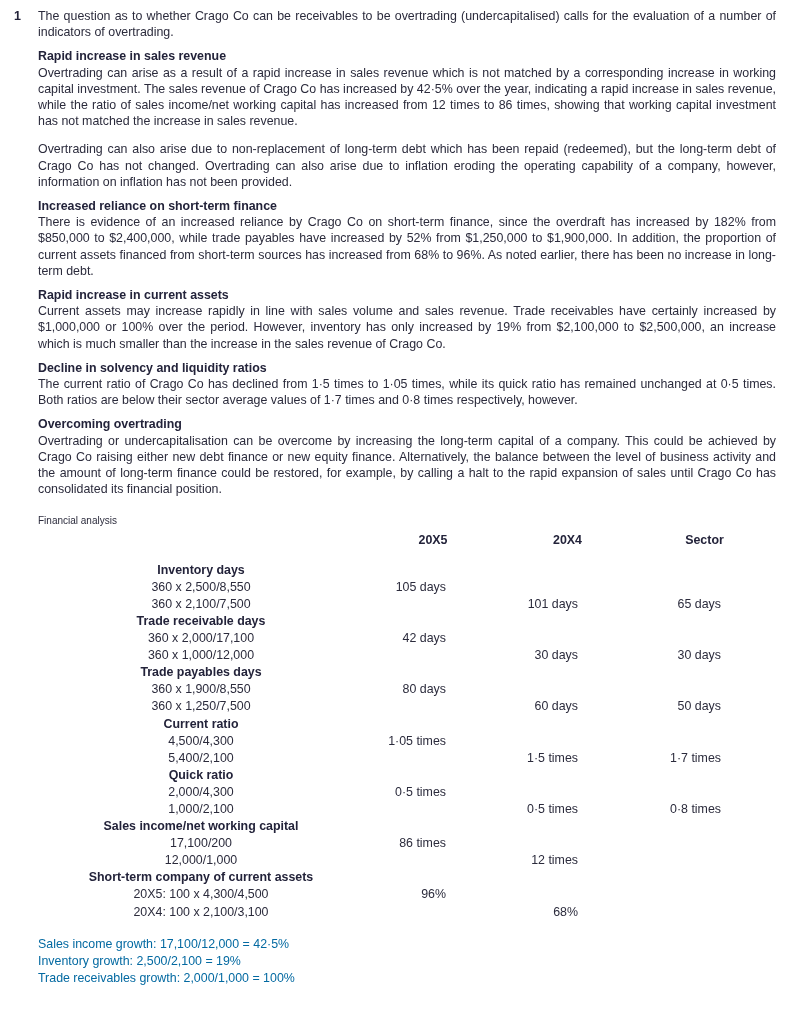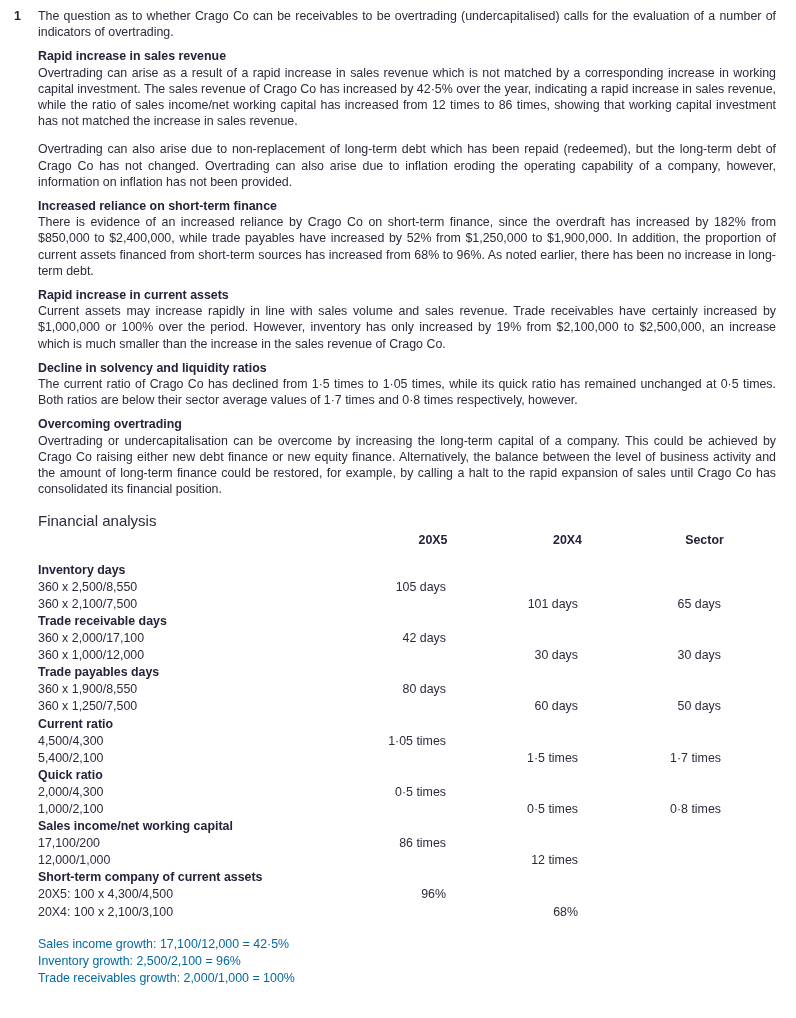--- a/index.html
+++ b/index.html
@@ -59,21 +59,21 @@
     font-size: 12.4px;
     line-height: 16.2px;
     font-weight: bold;
     color: #23233a;
     margin-top: 8px;
   }
   .subhead + p.para {
     margin-top: 0;
   }
   .fin-title {
-    font-size: 15px;
+    font-size: 10px;
     line-height: 16.2px;
     color: #2b2b3c;
     margin-top: 16px;
   }
   
   table.fin {
     margin-top: 2px;
     border-collapse: collapse;
     width: 738px;
     font-size: 12.4px;
@@ -91,21 +91,21 @@
     padding: 0 0 14px 0;
     line-height: 16px;
   }
   table.fin th.lbl { text-align: left; }
   table.fin td {
     padding: 0;
     line-height: 17.1px;
     vertical-align: top;
     white-space: nowrap;
   }
-  table.fin td.label { text-align: left; }
+  table.fin td.label { text-align: center; }
   table.fin td.label.head {
     font-weight: bold;
     color: #23233a;
   }
   table.fin td.val {
     text-align: right;
     padding-right: 0;
   }
   table.fin td.v1 { padding-right: 56px; }
   table.fin td.v2 { padding-right: 55px; }
@@ -286,19 +286,19 @@
               <td class="label">20X4: 100 x 2,100/3,100</td>
               <td class="val v1"></td>
               <td class="val v2">68%</td>
               <td class="val v3"></td>
             </tr>
           </tbody>
       </table>
 
       <div class="growth" id="growth-block">
           <div>Sales income growth: 17,100/12,000 = 42·5%</div>
-          <div>Inventory growth: 2,500/2,100 = 96%</div>
+          <div>Inventory growth: 2,500/2,100 = 19%</div>
           <div>Trade receivables growth: 2,000/1,000 = 100%</div>
         </div>
 
     </div>
   </div>
 </div>
 
 </body></html>

